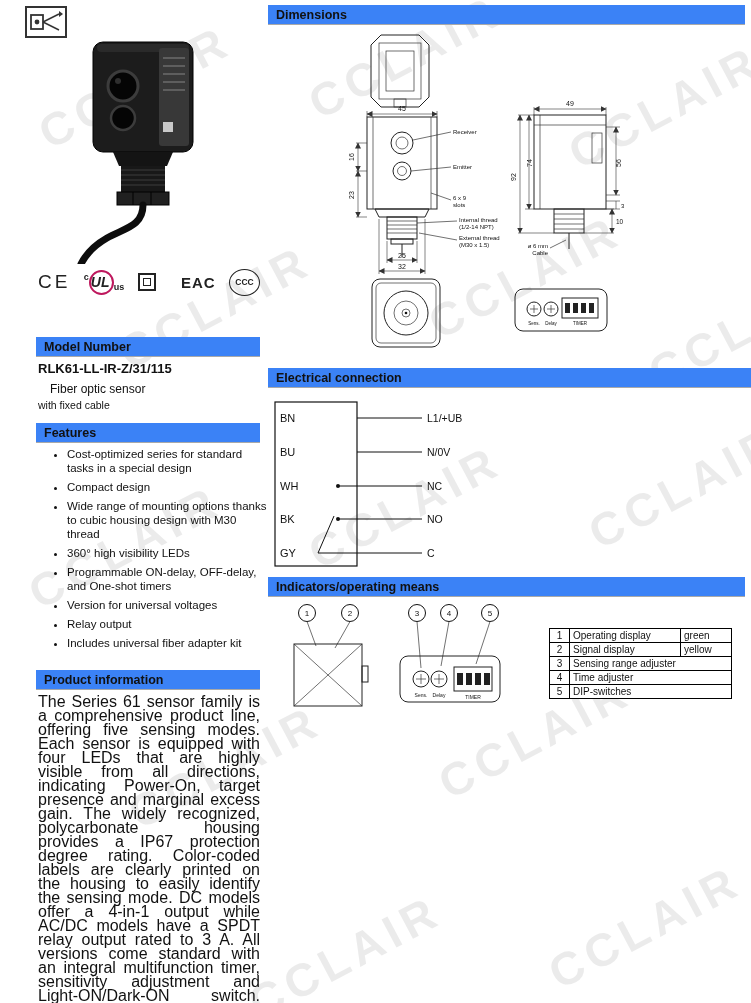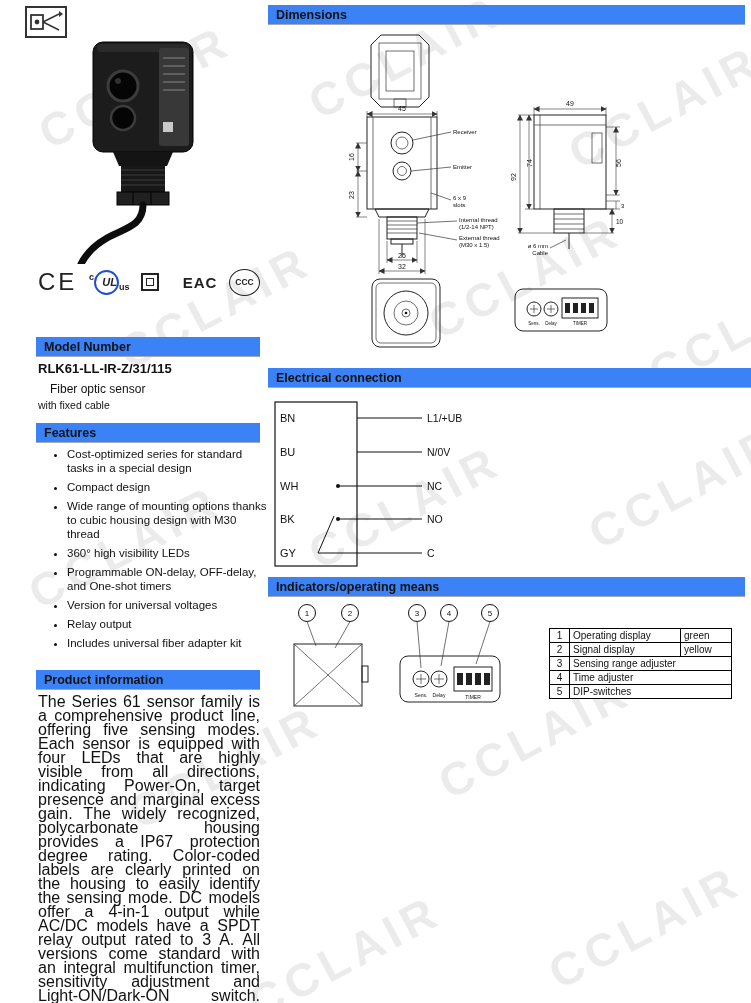--- a/index.html
+++ b/index.html
@@ -10,27 +10,27 @@
   .abs{position:absolute;z-index:1;}
   .sec-header{position:absolute;z-index:1;background:#3b82f6;height:20px;line-height:20px;
       font-size:12.5px;font-weight:bold;padding-left:8px;box-sizing:border-box;border-bottom:1px solid #a9a9a9;}
   .model-value{font-size:13px;font-weight:bold;}
   .model-subtitle{font-size:12px;margin-left:12px;}
   .model-note{font-size:10.5px;}
   .features-list{margin:0;padding:0 0 0 14px;width:216px;font-size:11.5px;line-height:14px;}
   .features-list li{margin-bottom:5px;margin-left:13px;}
   .pi-body{width:222px;font-size:16px;line-height:14px;text-align:justify;}
   .certs{display:flex;align-items:center;justify-content:space-between;width:222px;height:32px;}
-  .ce{font-size:24px;letter-spacing:3px;color:#222;}
+  .ce{font-size:19px;letter-spacing:3px;color:#222;}
   .ulwrap{display:inline-flex;align-items:flex-start;}
   .ul-c,.ul-us{font-size:9px;font-weight:bold;color:#222;}
   .ul-c{margin-top:2px;}
   .ul-us{margin-top:12px;}
-  .ul-circle{width:21px;height:21px;border:2px solid #1d4ed8;border-radius:50%;display:inline-flex;
-      align-items:center;justify-content:flex-end;font-weight:bold;font-style:italic;font-size:11px;color:#222;}
+  .ul-circle{width:21px;height:21px;border:2px solid #be185d;border-radius:50%;display:inline-flex;
+      align-items:center;justify-content:flex-start;font-weight:bold;font-style:italic;font-size:14px;color:#222;}
   .sq-mark{width:14px;height:14px;border:2px solid #222;display:inline-flex;align-items:center;justify-content:center;}
   .sq-inner{width:6px;height:6px;border:1.6px solid #222;}
   .eac{font-weight:bold;font-size:15px;letter-spacing:1px;color:#222;margin-left:12px;}
   .ccc{width:29px;height:25px;border:1.8px solid #222;border-radius:50%;display:inline-flex;
       align-items:center;justify-content:center;font-size:8.5px;font-weight:bold;color:#222;}
   svg text{font-family:"Liberation Sans",sans-serif;fill:#111;}
   .ol{stroke:#222;stroke-width:1;fill:none;}
   .thin{stroke:#333;stroke-width:0.7;fill:none;}
   .dl{stroke:#333;stroke-width:0.6;fill:none;}
   .t7{font-size:7px;} .t65{font-size:6.5px;} .t6{font-size:6px;} .t5{font-size:5px;} .t45{font-size:4.5px;}

